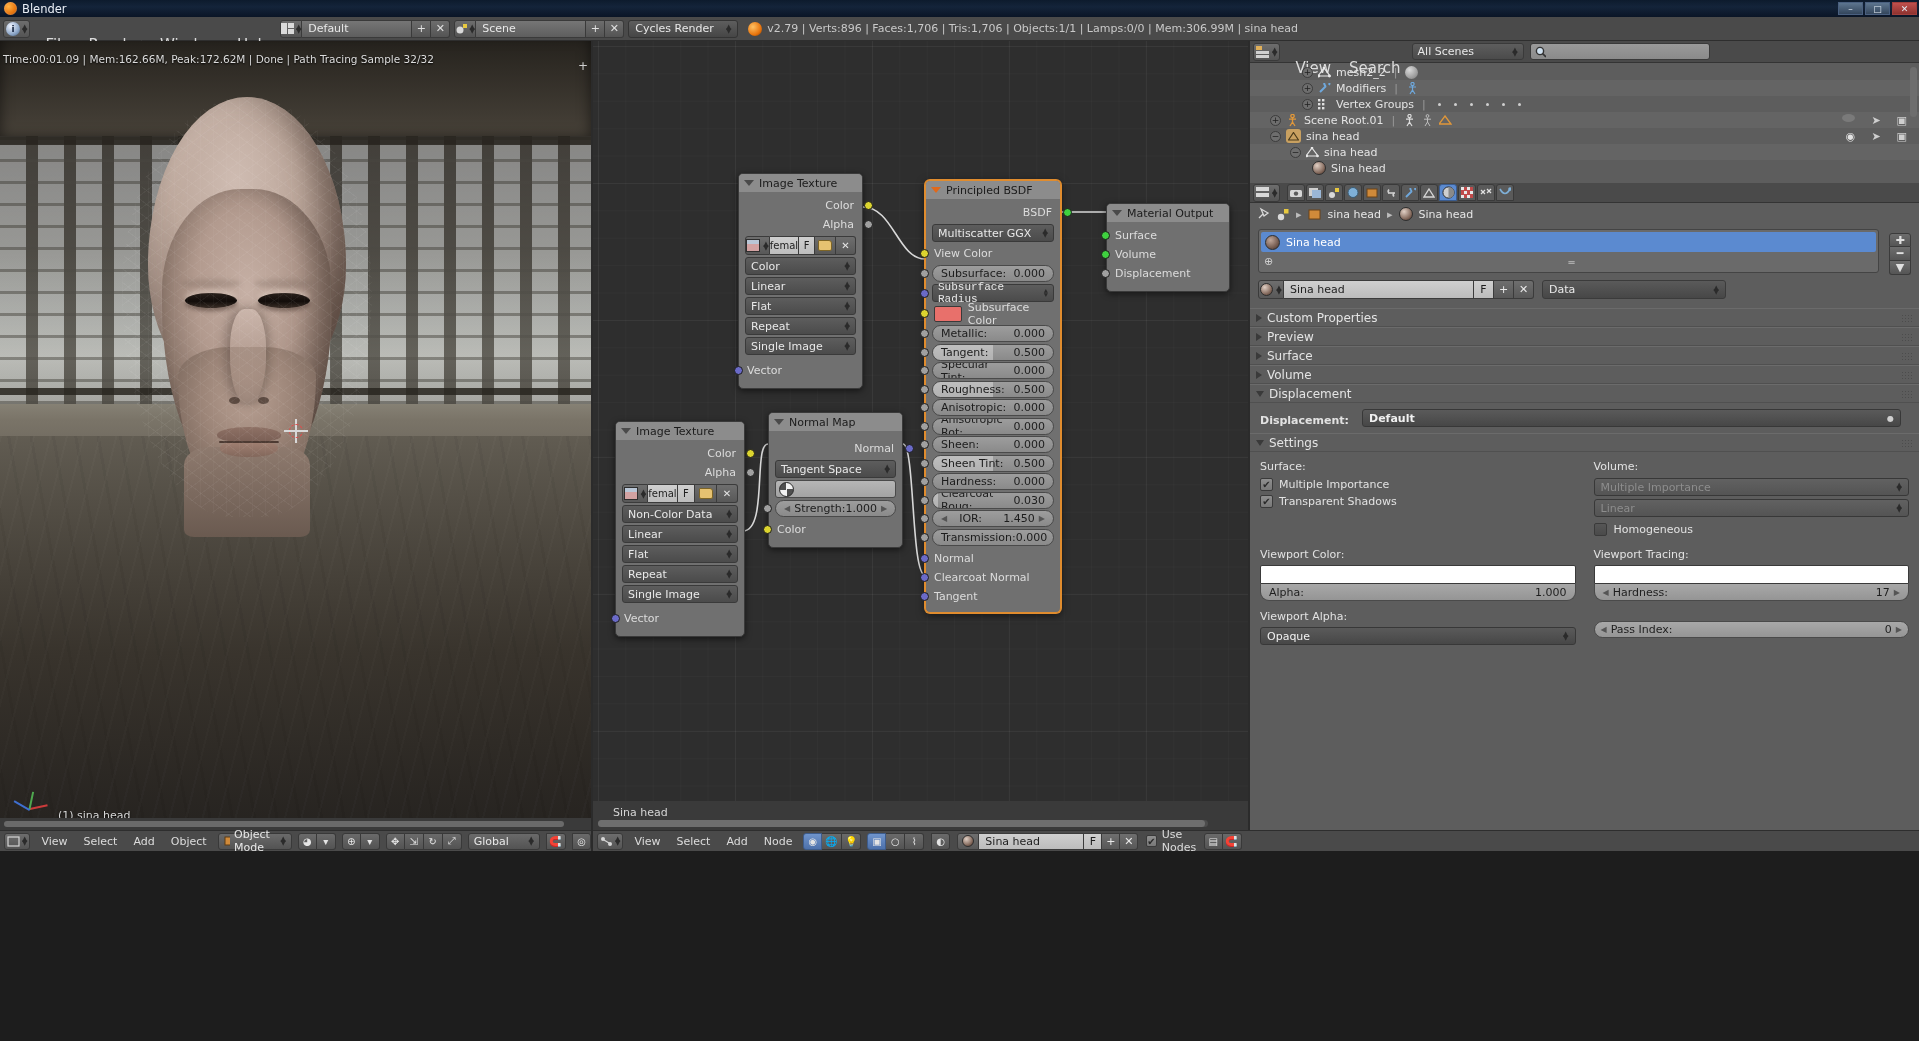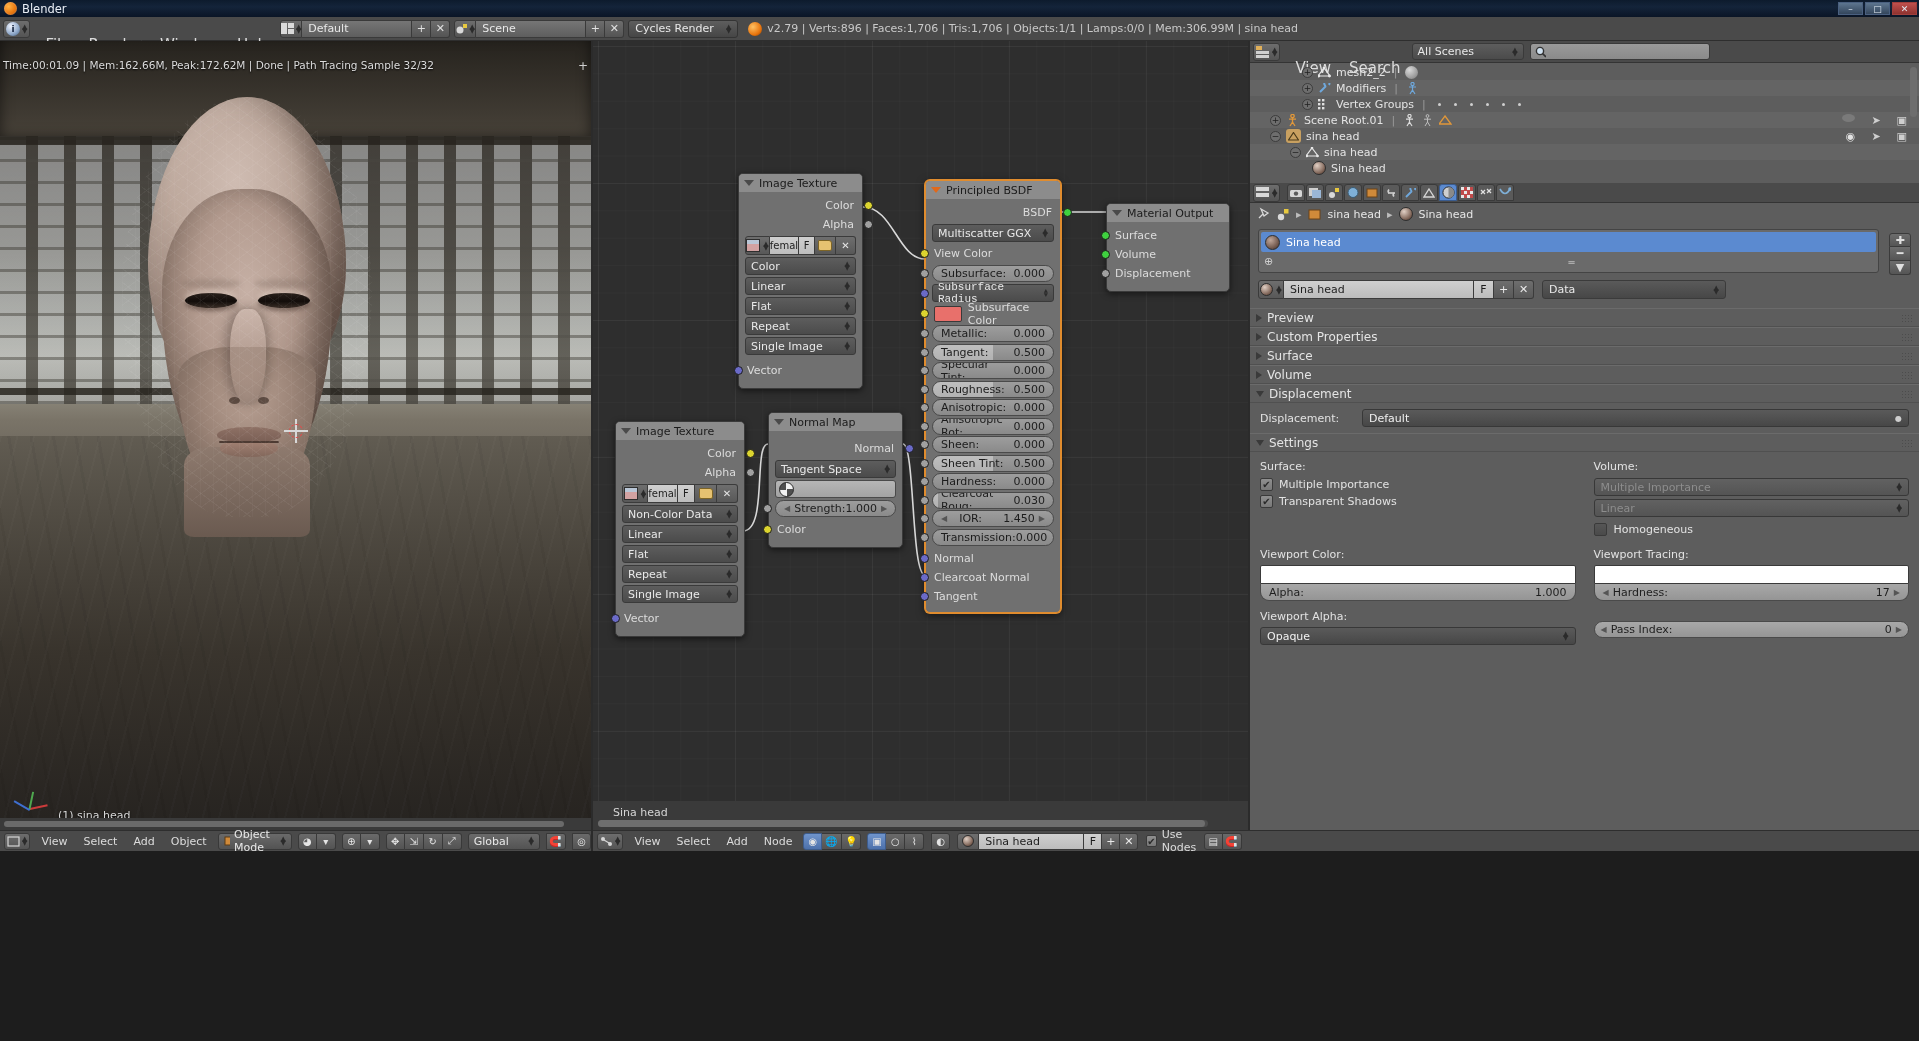--- a/index.html
+++ b/index.html
@@ -130,21 +130,21 @@
       repeating-linear-gradient(90deg, rgba(255,255,255,.18) 0 1px, transparent 1px 13px);
     border-radius:50% 50% 44% 44% / 46% 46% 54% 54%; }
 
   .cursor3d { position:absolute; left:284px; top:378px; width:24px; height:24px; }
   .cursor3d::before, .cursor3d::after { content:""; position:absolute; background:#d8d8d8; }
   .cursor3d::before { left:11px; top:0; width:1.5px; height:24px; }
   .cursor3d::after  { left:0; top:11px; width:24px; height:1.5px; }
   .cursor3d .ring { position:absolute; left:5px; top:5px; width:14px; height:14px; border-radius:50%;
     border:1.5px dashed #e24b4b; }
 
-  .vp-stats { position:absolute; left:3px; top:18px; font-size:10.5px; color:#dcdcdc;
+  .vp-stats { position:absolute; left:3px; top:12px; font-size:10.5px; color:#dcdcdc;
     text-shadow:0 1px 2px #000; white-space:nowrap; }
   .vp-objname { position:absolute; left:58px; bottom:8px; font-size:11px; color:#d8d8d8;
     text-shadow:0 1px 2px #000; }
   .vp-axis { position:absolute; left:10px; bottom:16px; width:42px; height:42px; }
   .vp-axis i { position:absolute; left:20px; bottom:4px; transform-origin: left bottom; display:block;
     width:18px; height:1.6px; }
   .vp-scroll-h { position:absolute; left:0; bottom:0; width:591px; height:12px; background:#3a3a3a; }
   .vp-scroll-h .thumb { position:absolute; left:4px; top:3px; width:560px; height:6px;
     background:#6a6a6a; border-radius:3px; }
   .vp-plus { position:absolute; right:3px; top:18px; width:10px; height:10px; color:#cfcfcf; font-size:12px;}
@@ -1078,45 +1078,45 @@
       <span class="spin">
           <b>▲</b>
           <b>▼</b>
         </span>
     </div>
   </div>
 
   <div style="margin-top:9px;">
     <div class="panel-row">
       <span class="tri-r"></span>
-      <span>Preview</span>
+      <span>Custom Properties</span>
       <span class="grip"></span>
       </div>
     <div class="panel-row">
       <span class="tri-r"></span>
-      <span>Custom Properties</span>
+      <span>Preview</span>
       <span class="grip"></span>
       </div>
     <div class="panel-row">
       <span class="tri-r"></span>
       <span>Surface</span>
       <span class="grip"></span>
       </div>
     <div class="panel-row">
       <span class="tri-r"></span>
       <span>Volume</span>
       <span class="grip"></span>
       </div>
     <div class="panel-row">
       <span class="tri-d"></span>
       <span>Displacement</span>
       <span class="grip"></span>
       </div>
 
-    <div style="display:flex; align-items:center; padding:6px 10px 6px 10px; gap:10px;">
+    <div style="display:flex; align-items:flex-end; padding:6px 18px 6px 10px; gap:10px;font-weight:bold;">
       <span class="lbl" style="width:92px;">Displacement:</span>
       <div class="pdrop" style="flex:1;">
         <span>Default</span>
         <span style="font-size:8px; color:#cfcfcf;">●</span>
       </div>
     </div>
 
     <div class="panel-row">
       <span class="tri-d"></span>
       <span>Settings</span>

